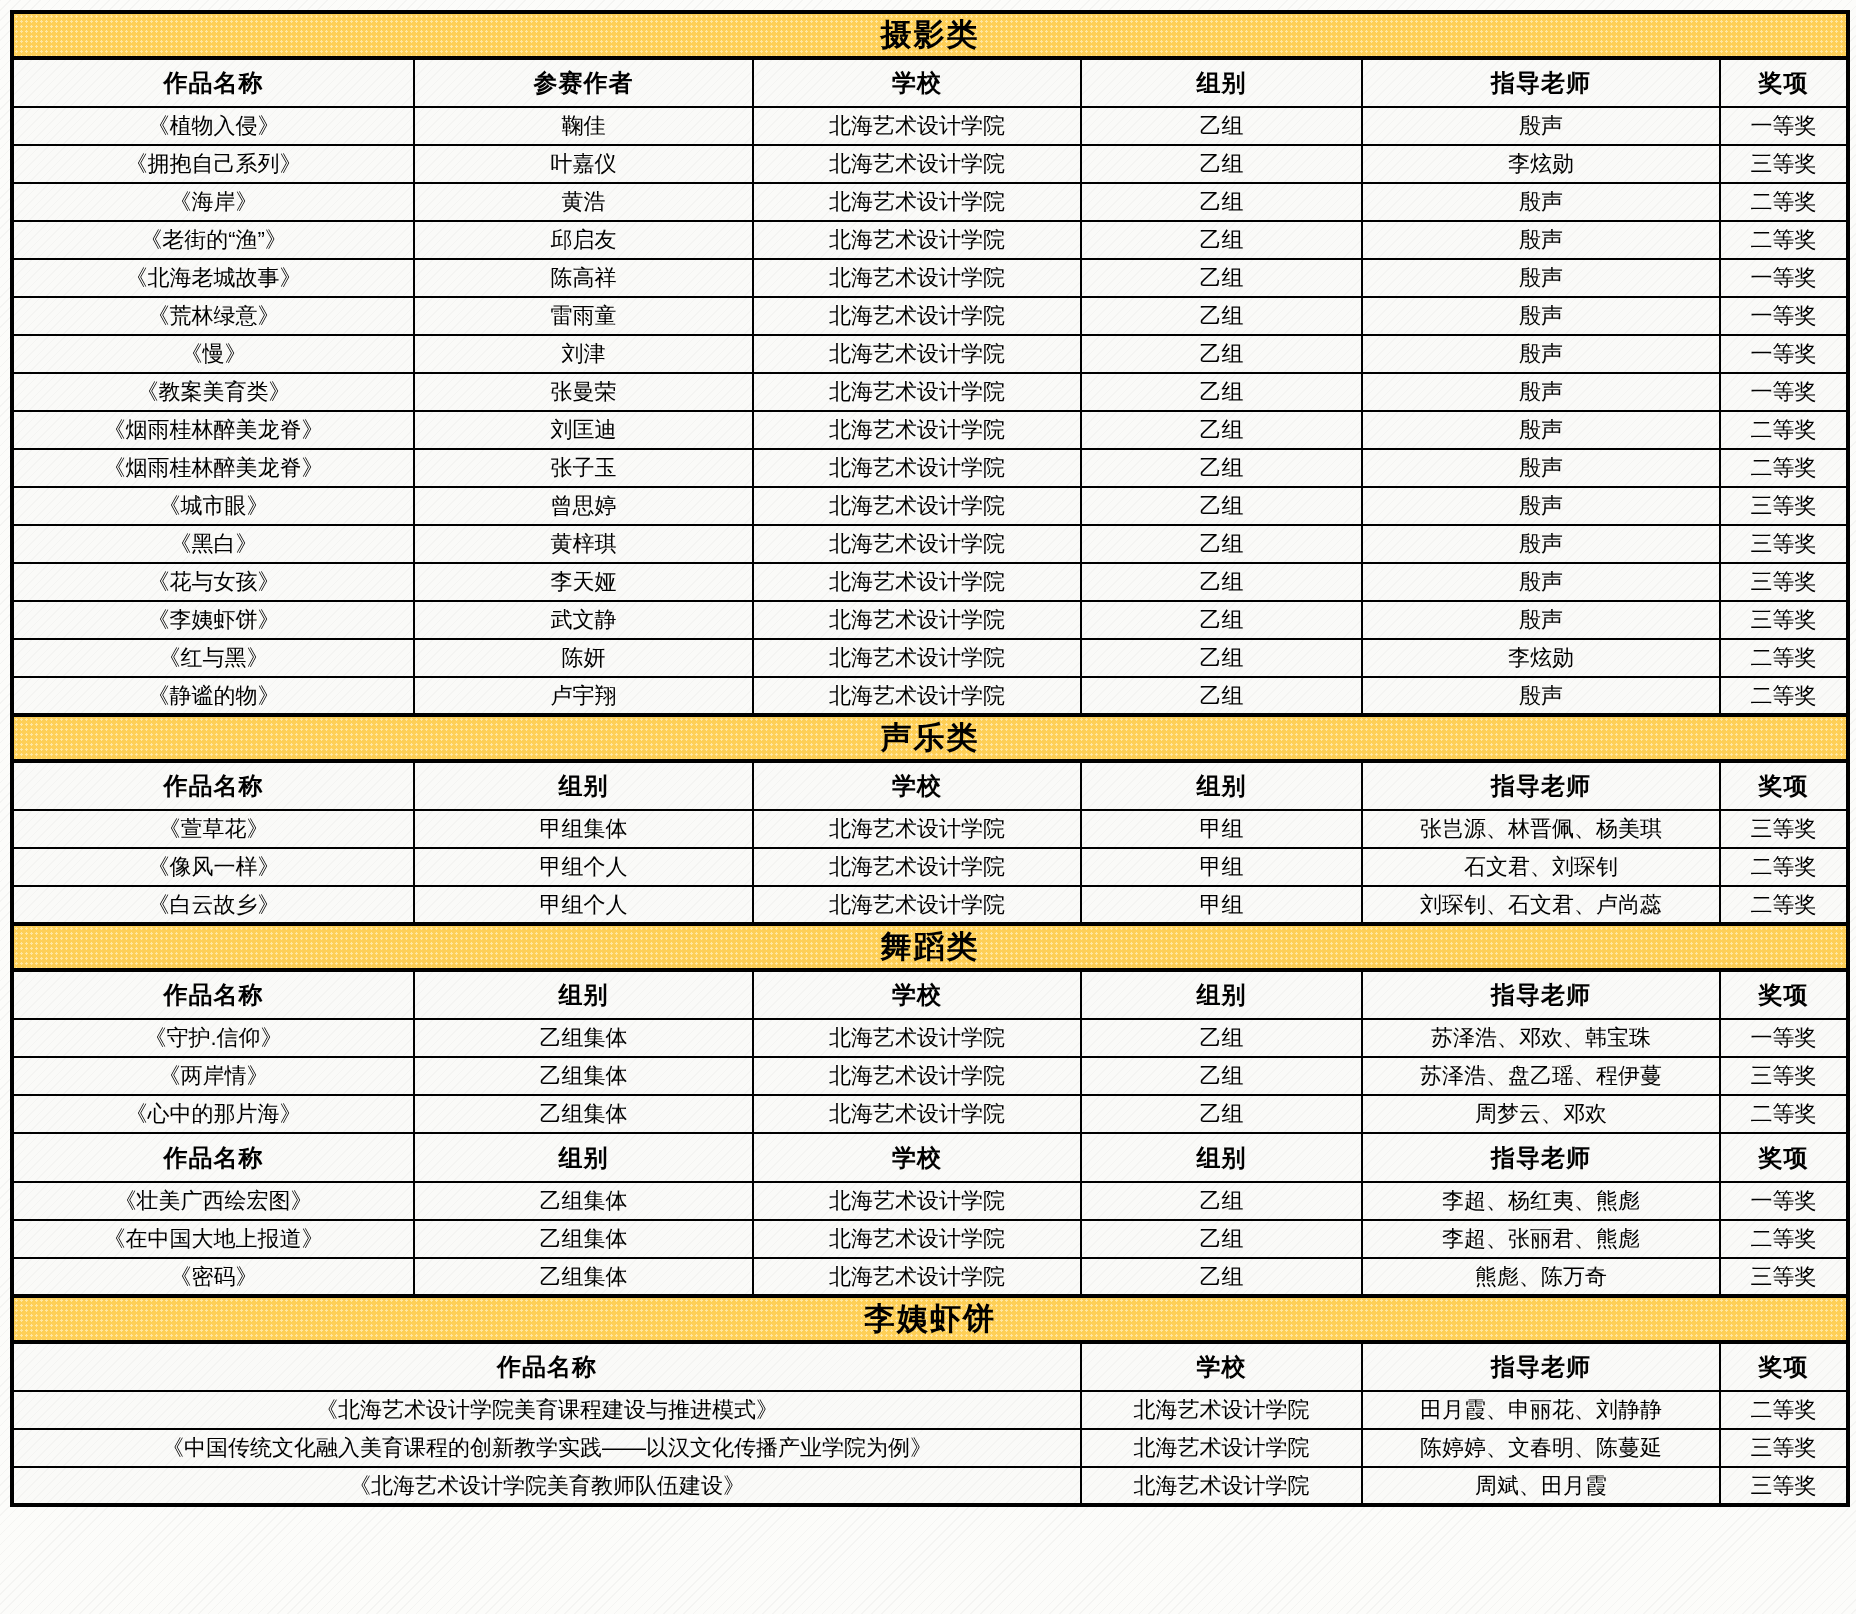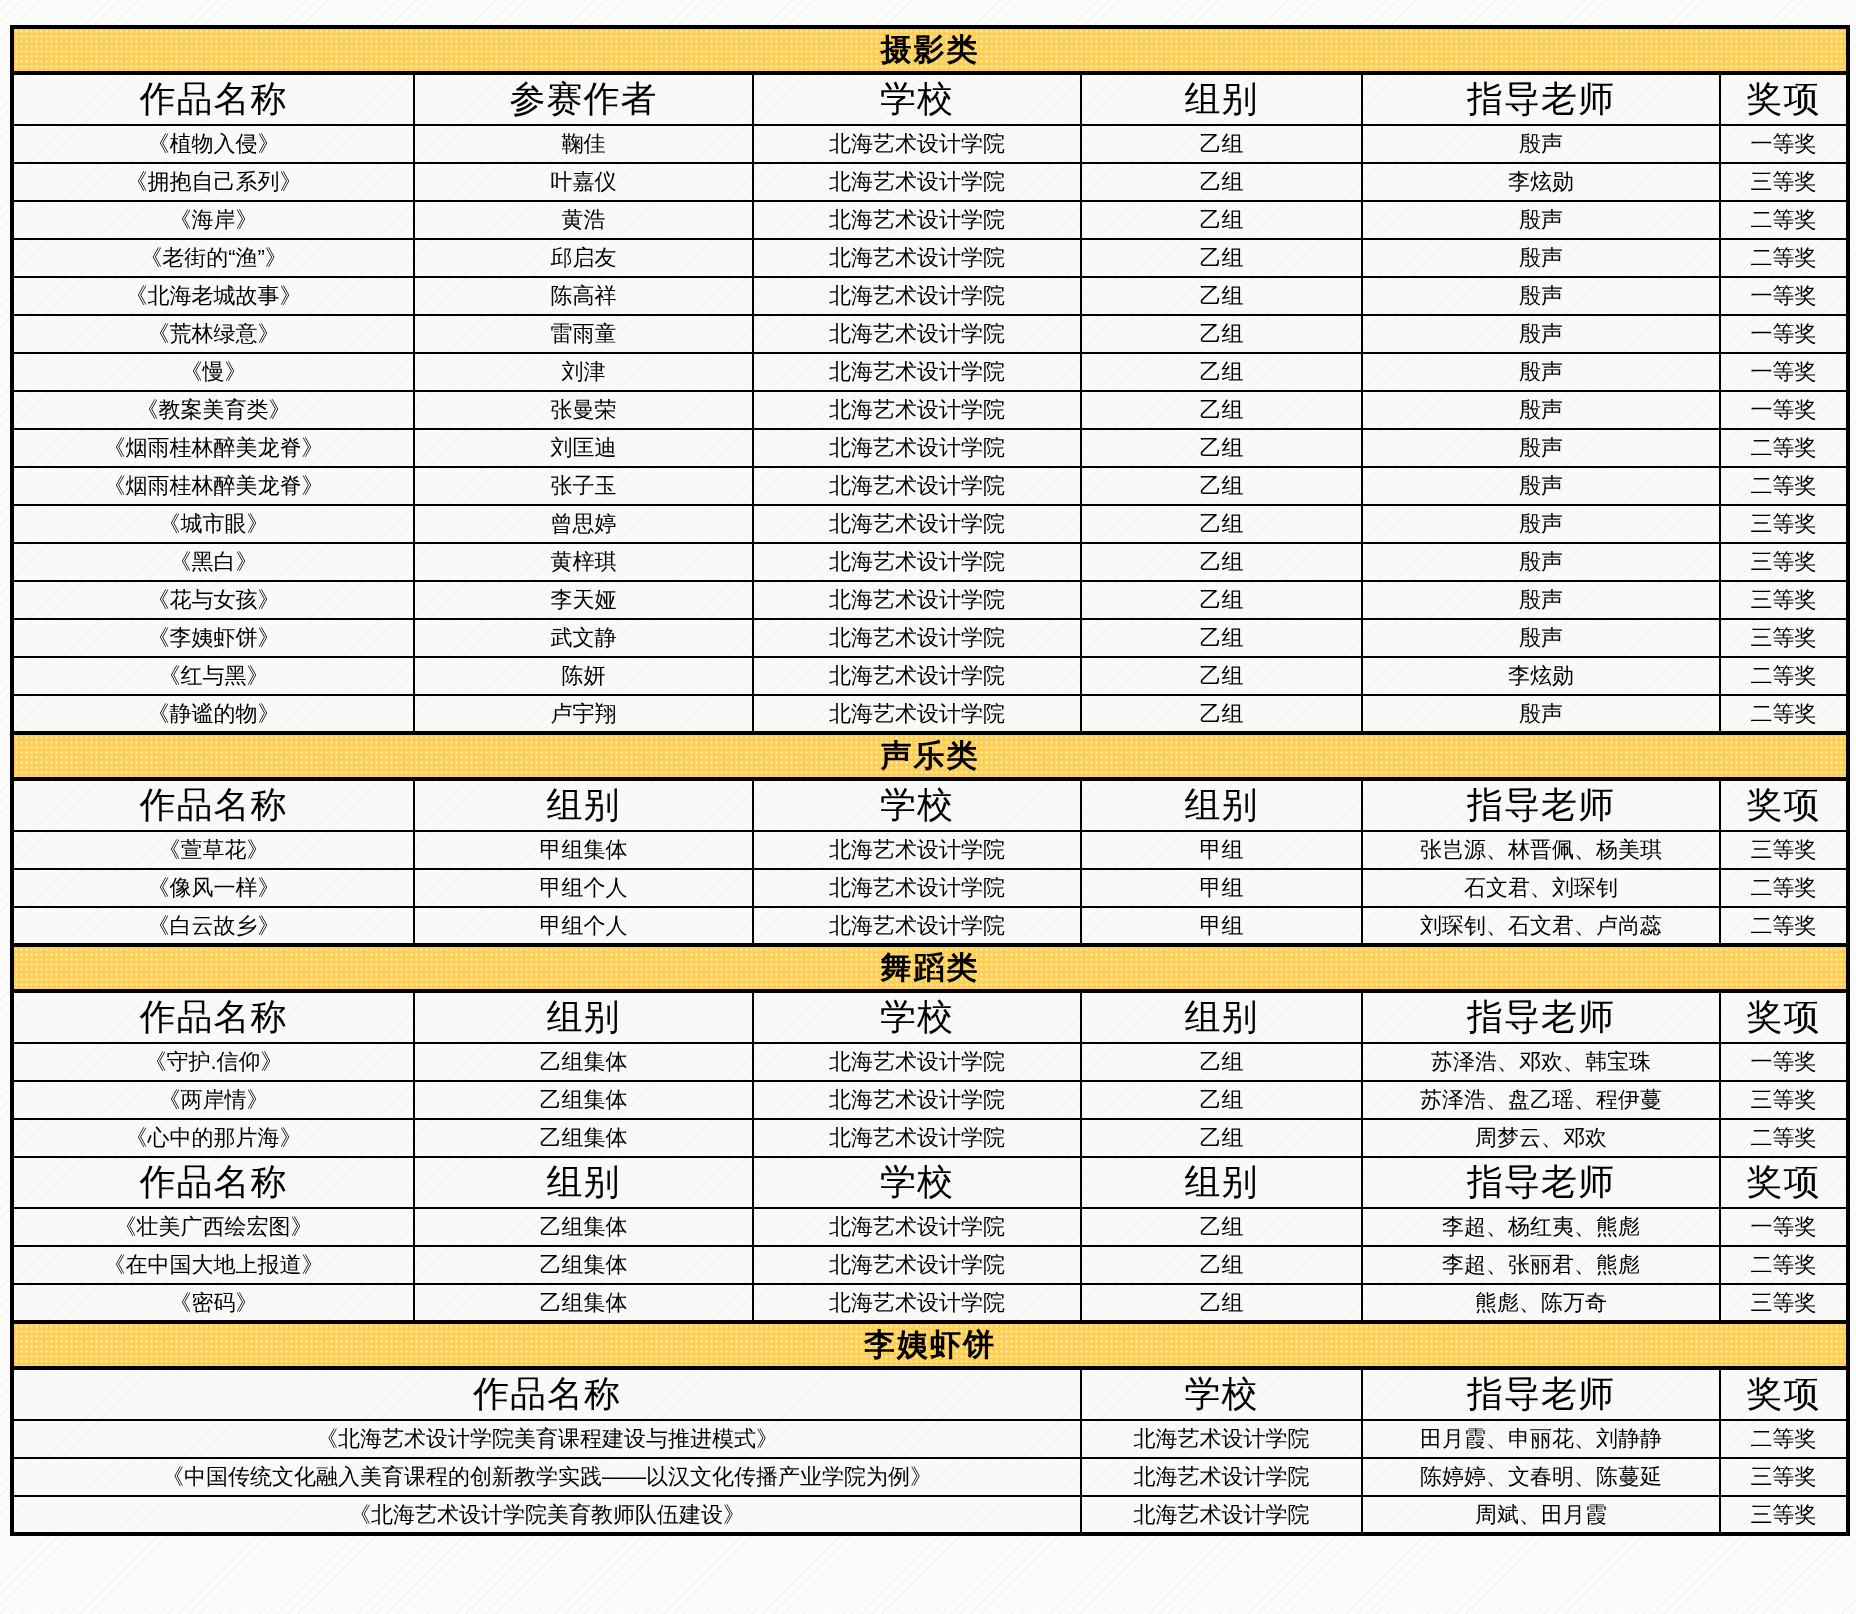--- a/index.html
+++ b/index.html
@@ -11,21 +11,21 @@
     height: 1614px;
     position: relative;
     background-color: #fcfcfa;
     background-image: repeating-linear-gradient(135deg, rgba(0,0,0,0.03) 0 1px, transparent 1px 7px);
     font-family: "Liberation Sans", "DejaVu Sans", sans-serif;
     color: #000;
   }
   .table-wrap {
     position: absolute;
     left: 10px;
-    top: 25px;
+    top: 10px;
     width: 1648px;
   }
   table.results {
     border-collapse: collapse;
     table-layout: fixed;
     width: 1836px;
     border: 4px solid #000;
   }
   td, th {
     border: 2px solid #000;
@@ -44,22 +44,22 @@
     font-weight: bold;
     letter-spacing: 2px;
     background-color: #fecf56;
     background-image: radial-gradient(#ffe7a2 1.2px, rgba(255,255,255,0) 1.4px);
     background-size: 5px 5px;
     border-top-width: 4px;
     border-bottom-width: 4px;
   }
   tr.header-row th {
     height: 49px;
-    font-size: 36px;
-    font-weight: normal;
+    font-size: 24px;
+    font-weight: bold;
     letter-spacing: 1px;
   }
   tr.data-row td {
     height: 38px;
     font-size: 22px;
     font-weight: normal;
   }
 </style>
 </head>
 <body>

